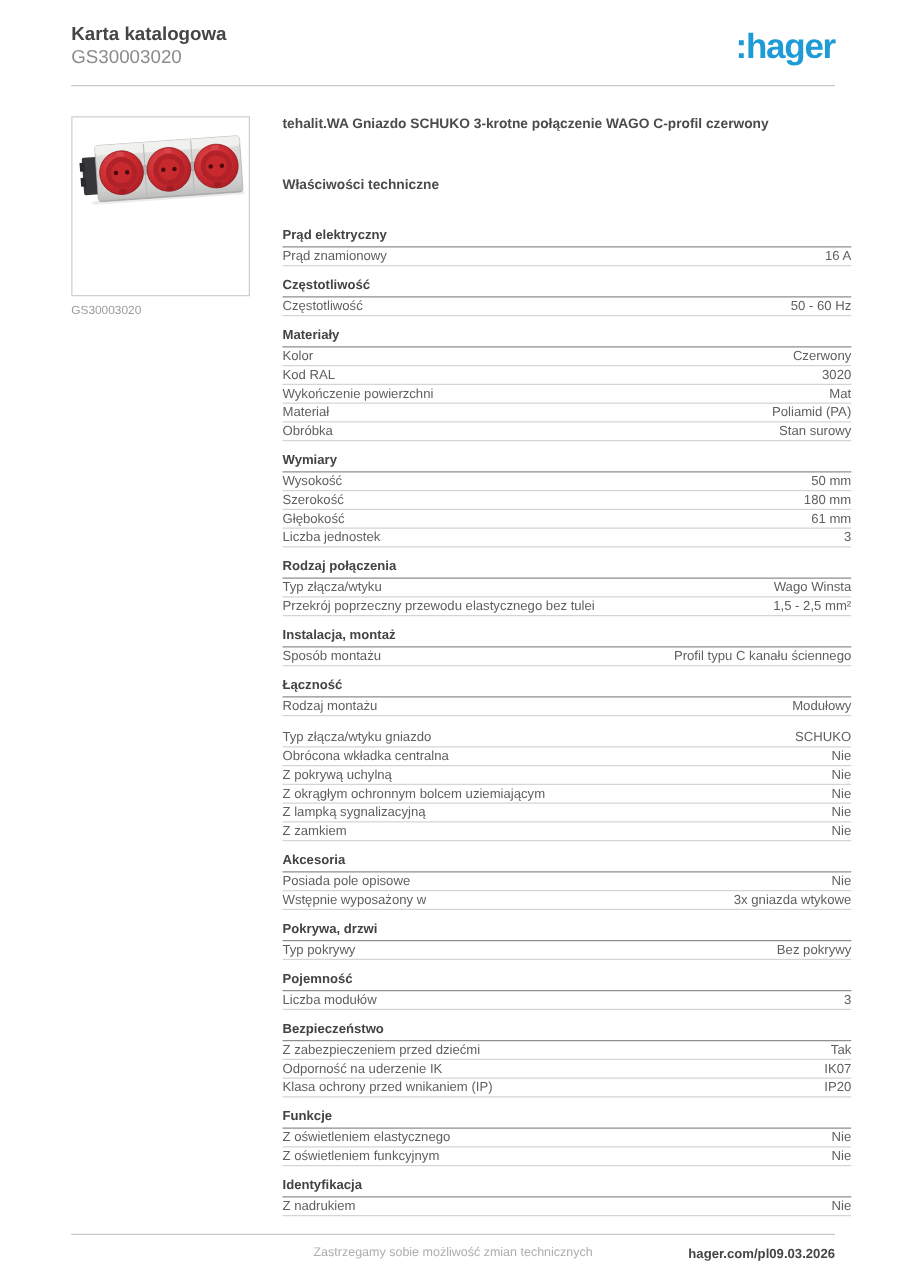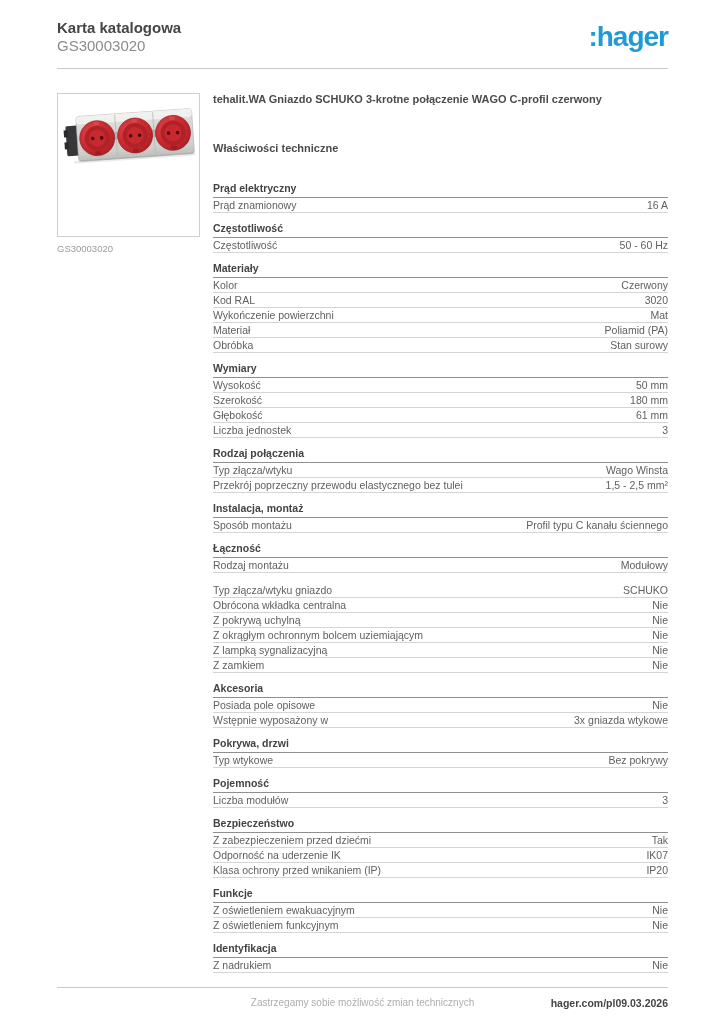--- a/index.html
+++ b/index.html
@@ -15,21 +15,21 @@
           letter-spacing:-1px; color:#1e9bd7; line-height:28px; }
   .header-rule { position:absolute; left:57px; right:56px; top:68px; height:1px; background:#c9c9c9; }
 
   
   .image-box { position:absolute; left:57px; top:93px; width:143px; height:144px;
                border:1px solid #cfcfcf; background:#ffffff; }
   .image-box svg { display:block; }
   .image-caption { position:absolute; left:57px; top:243px; font-size:9.5px; color:#9b9b9b; }
 
   
-  .right-col { position:absolute; left:213px; top:93px; width:455px; }
+  .right-col { position:absolute; left:226px; top:93px; width:455px; }
   .product-title { font-size:11px; font-weight:bold; color:#4b4b4b; line-height:13px; }
   .tech-heading { margin-top:36px; font-size:11px; font-weight:bold; color:#4b4b4b; line-height:13px; }
   .sections { margin-top:28px; }
   .spec-section { margin-top:10px; }
   .spec-section:first-child { margin-top:0; }
   .sec-title { font-size:10.5px; font-weight:bold; color:#434343; line-height:11px;
                padding-bottom:3px; border-bottom:1px solid #8f8f8f; }
   .spec-row { display:flex; justify-content:space-between; align-items:flex-start;
               font-size:10.5px; color:#5f5f5f; line-height:11px;
               padding:2px 0 1px 0; border-bottom:1px solid #d5d5d5; }
@@ -238,21 +238,21 @@
             <span class="val">Nie</span>
           </div>
           <div class="spec-row">
             <span class="lbl">Wstępnie wyposażony w</span>
             <span class="val">3x gniazda wtykowe</span>
           </div>
         </section>
         <section class="spec-section">
           <div class="sec-title">Pokrywa, drzwi</div>
           <div class="spec-row">
-            <span class="lbl">Typ wtykowe</span>
+            <span class="lbl">Typ pokrywy</span>
             <span class="val">Bez pokrywy</span>
           </div>
         </section>
         <section class="spec-section">
           <div class="sec-title">Pojemność</div>
           <div class="spec-row">
             <span class="lbl">Liczba modułów</span>
             <span class="val">3</span>
           </div>
         </section>
@@ -267,21 +267,21 @@
             <span class="val">IK07</span>
           </div>
           <div class="spec-row">
             <span class="lbl">Klasa ochrony przed wnikaniem (IP)</span>
             <span class="val">IP20</span>
           </div>
         </section>
         <section class="spec-section">
           <div class="sec-title">Funkcje</div>
           <div class="spec-row">
-            <span class="lbl">Z oświetleniem ewakuacyjnym</span>
+            <span class="lbl">Z oświetleniem elastycznego</span>
             <span class="val">Nie</span>
           </div>
           <div class="spec-row">
             <span class="lbl">Z oświetleniem funkcyjnym</span>
             <span class="val">Nie</span>
           </div>
         </section>
         <section class="spec-section">
           <div class="sec-title">Identyfikacja</div>
           <div class="spec-row">

